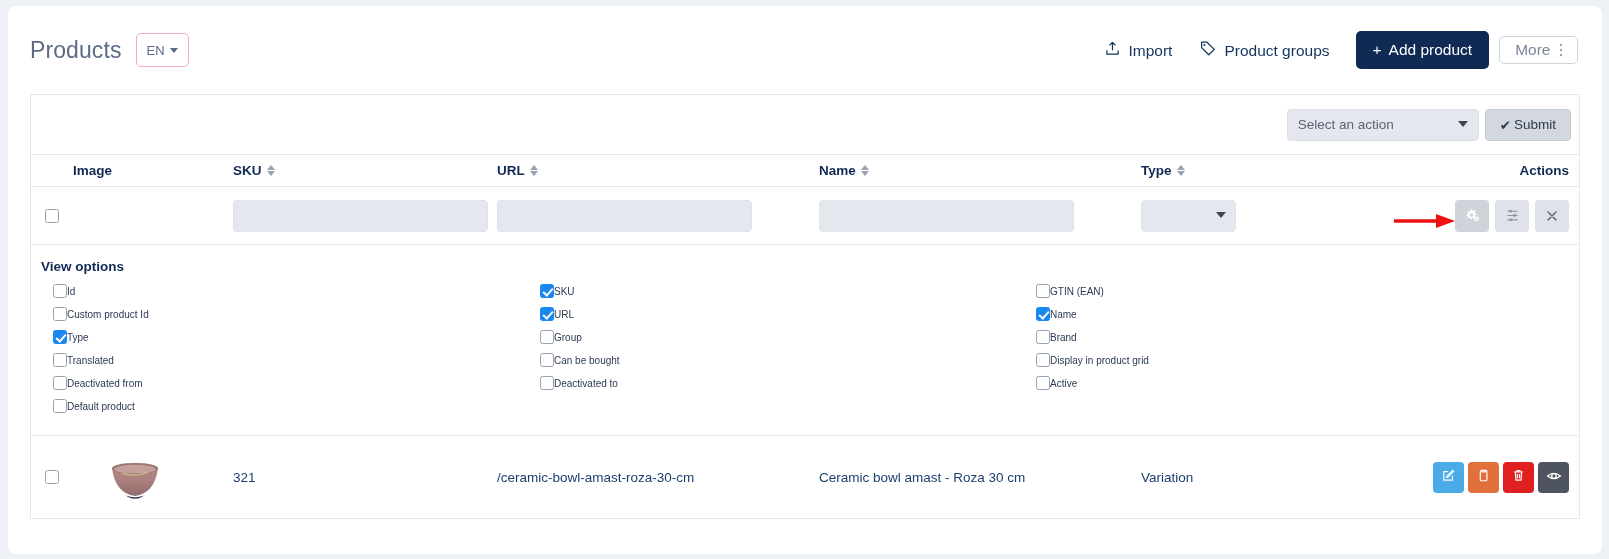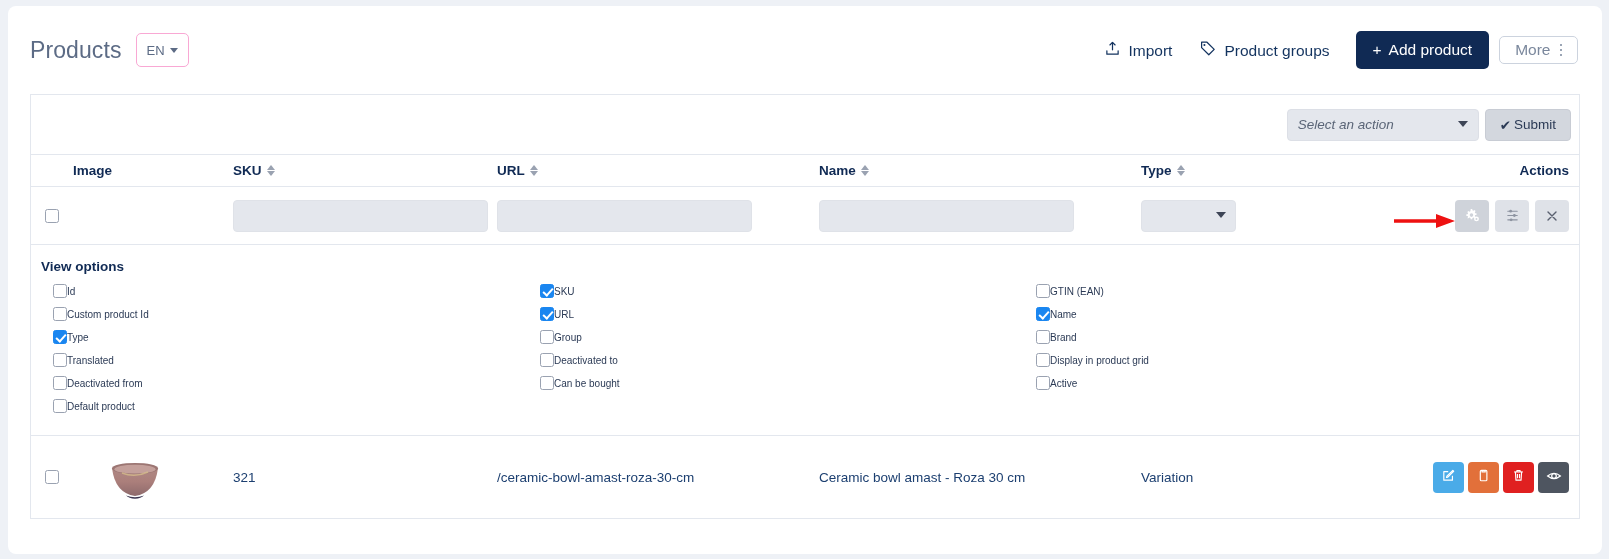--- a/index.html
+++ b/index.html
@@ -77,21 +77,21 @@
 
   .bulk-row {
     height:60px; display:flex; align-items:center; justify-content:flex-end;
     padding-right:8px; border-bottom:1px solid #e3e7ee;
   }
   .sel-action {
     width:192px; height:32px;
     background:#e4e7ed; border:1px solid #dcdfe6; border-radius:4px;
     color:#5a6577; font-size:13.5px;
     display:flex; align-items:center; padding:0 10px;
-    position:relative; cursor:pointer;font-style:italic;
+    position:relative; cursor:pointer;
   }
   .sel-action .chev {
     position:absolute; right:10px; top:11px;
     width:0;height:0;border-left:5px solid transparent;border-right:5px solid transparent;
     border-top:6px solid #3d4556;
   }
   .submit-btn {
     margin-left:6px; height:32px; padding:0 14px;
     background:#d3d7de; border:1px solid #c8ccd4; border-radius:4px;
     color:#2b3a55; font-size:13.5px; cursor:pointer;
@@ -398,25 +398,25 @@
           <label class="vitem">
             <span class="cb on"></span>
             <span>URL</span>
             </label>
           <label class="vitem">
             <span class="cb"></span>
             <span>Group</span>
             </label>
           <label class="vitem">
             <span class="cb"></span>
+            <span>Can be bought</span>
+            </label>
+          <label class="vitem">
+            <span class="cb"></span>
             <span>Deactivated to</span>
-            </label>
-          <label class="vitem">
-            <span class="cb"></span>
-            <span>Can be bought</span>
             </label>
         </div>
 
         <div class="vcol c3">
           <label class="vitem">
             <span class="cb"></span>
             <span>GTIN (EAN)</span>
             </label>
           <label class="vitem">
             <span class="cb on"></span>

